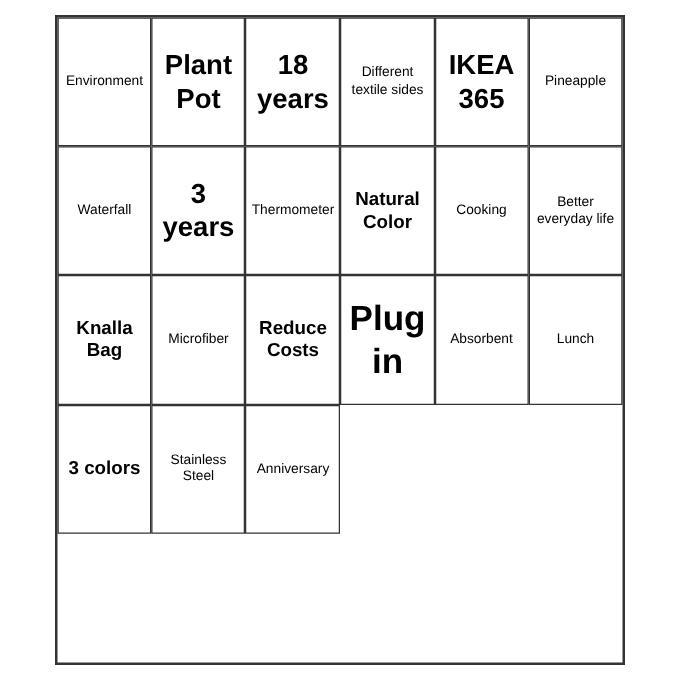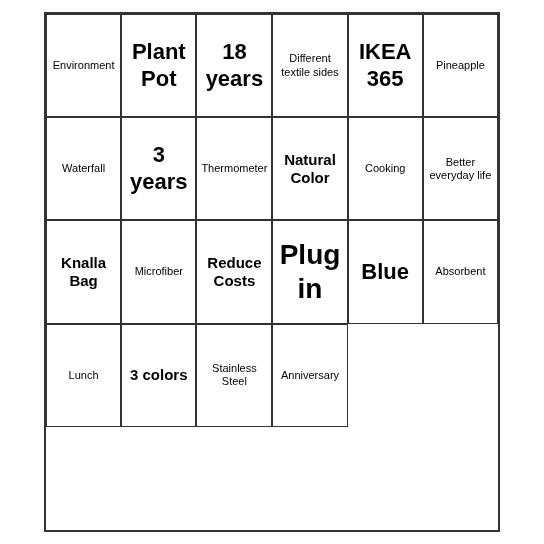--- a/index.html
+++ b/index.html
@@ -83,23 +83,20 @@
     <div class="cell">
       <span style="font-size: 11px; font-weight: normal; line-height: 1.2; text-align: center;">Microfiber</span>
     </div>
     <div class="cell">
       <span style="font-size: 15px; font-weight: bold; line-height: 1.2; text-align: center;">Reduce Costs</span>
     </div>
     <div class="cell">
       <span style="font-size: 28px; font-weight: bold; line-height: 1.2; ">Plug in</span>
     </div>
     <div class="cell">
-      <span style="font-size: 22px; font-weight: bold; line-height: 1.2; text-align: center;">Blue</span>
-    </div>
-    <div class="cell">
       <span style="font-size: 11px; font-weight: normal; line-height: 1.2; text-align: center;">Absorbent</span>
     </div>
     <div class="cell">
       <span style="font-size: 11px; font-weight: normal; line-height: 1.2; text-align: center;">Lunch</span>
     </div>
     <div class="cell">
       <span style="font-size: 15px; font-weight: bold; line-height: 1.2; text-align: center;">3 colors</span>
     </div>
     <div class="cell">
       <span style="font-size: 11px; font-weight: normal; line-height: 1.2; text-align: center;">Stainless Steel</span>

